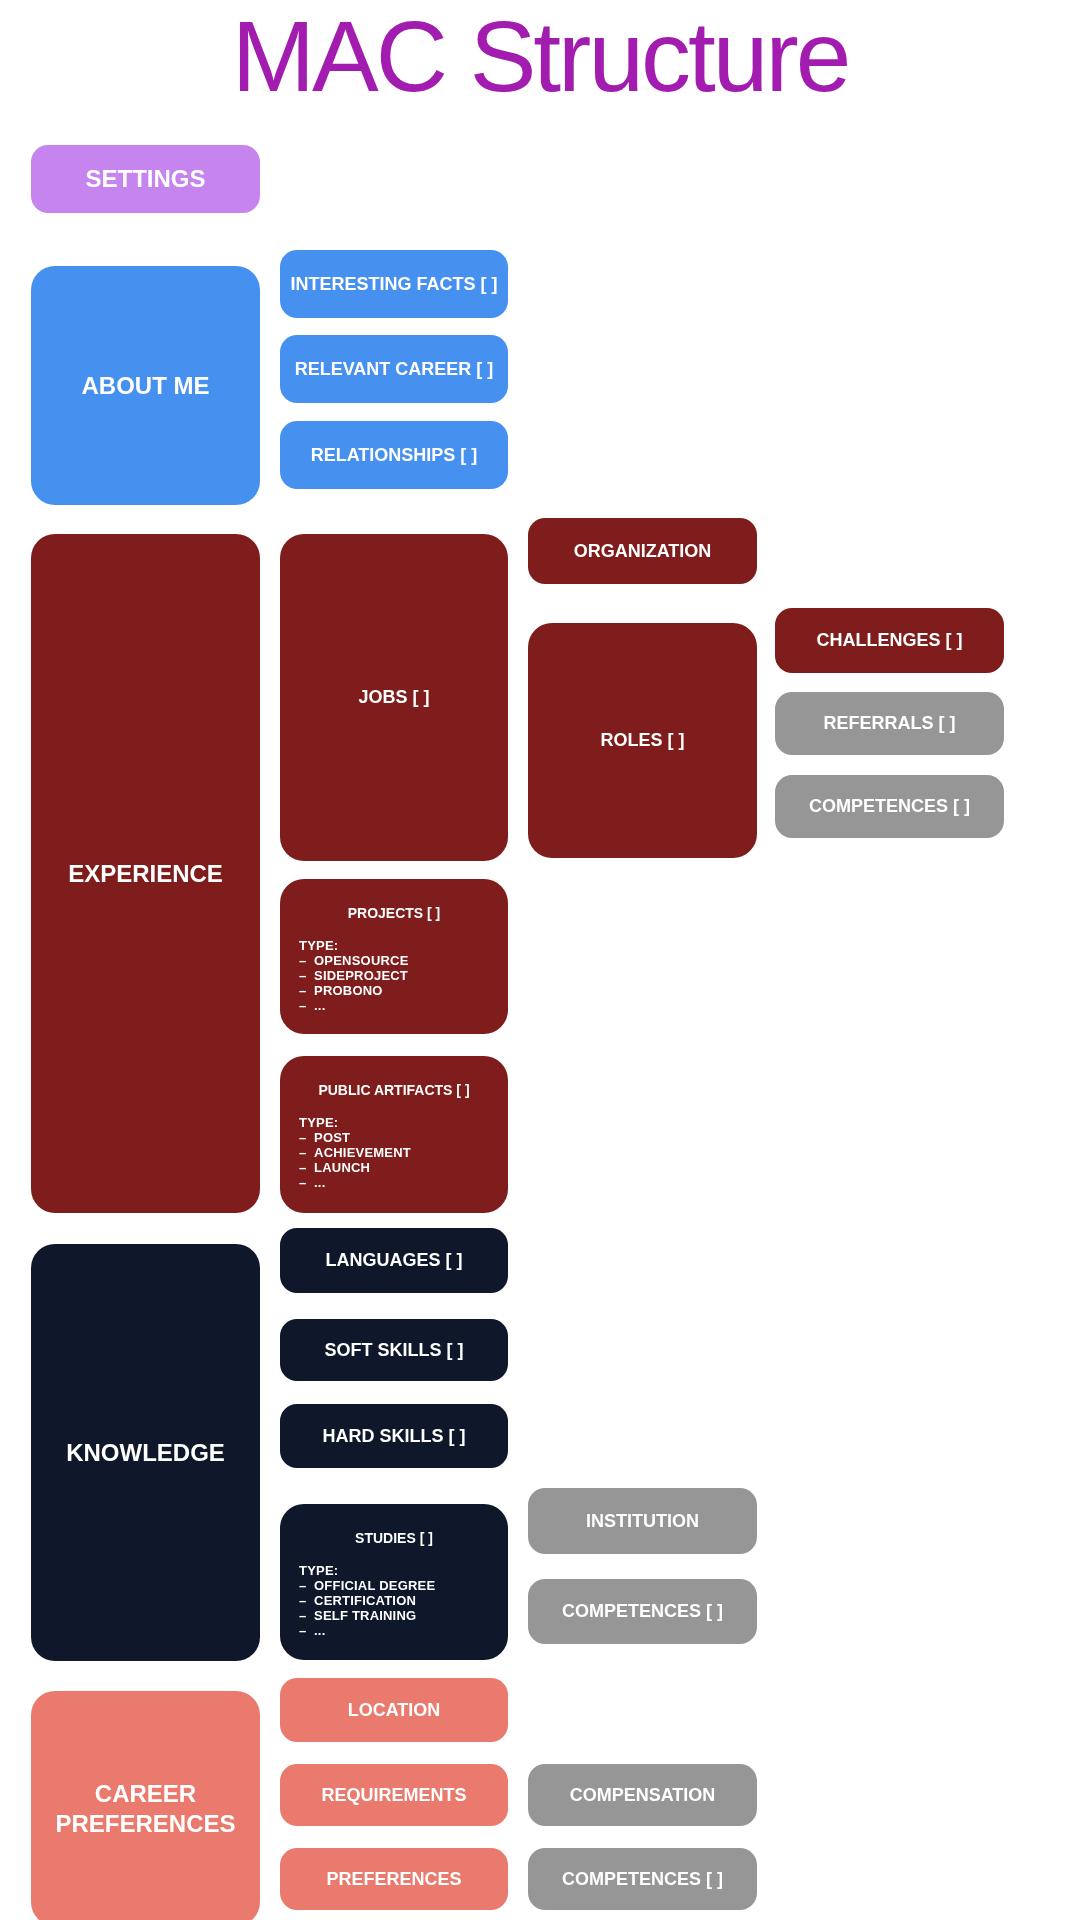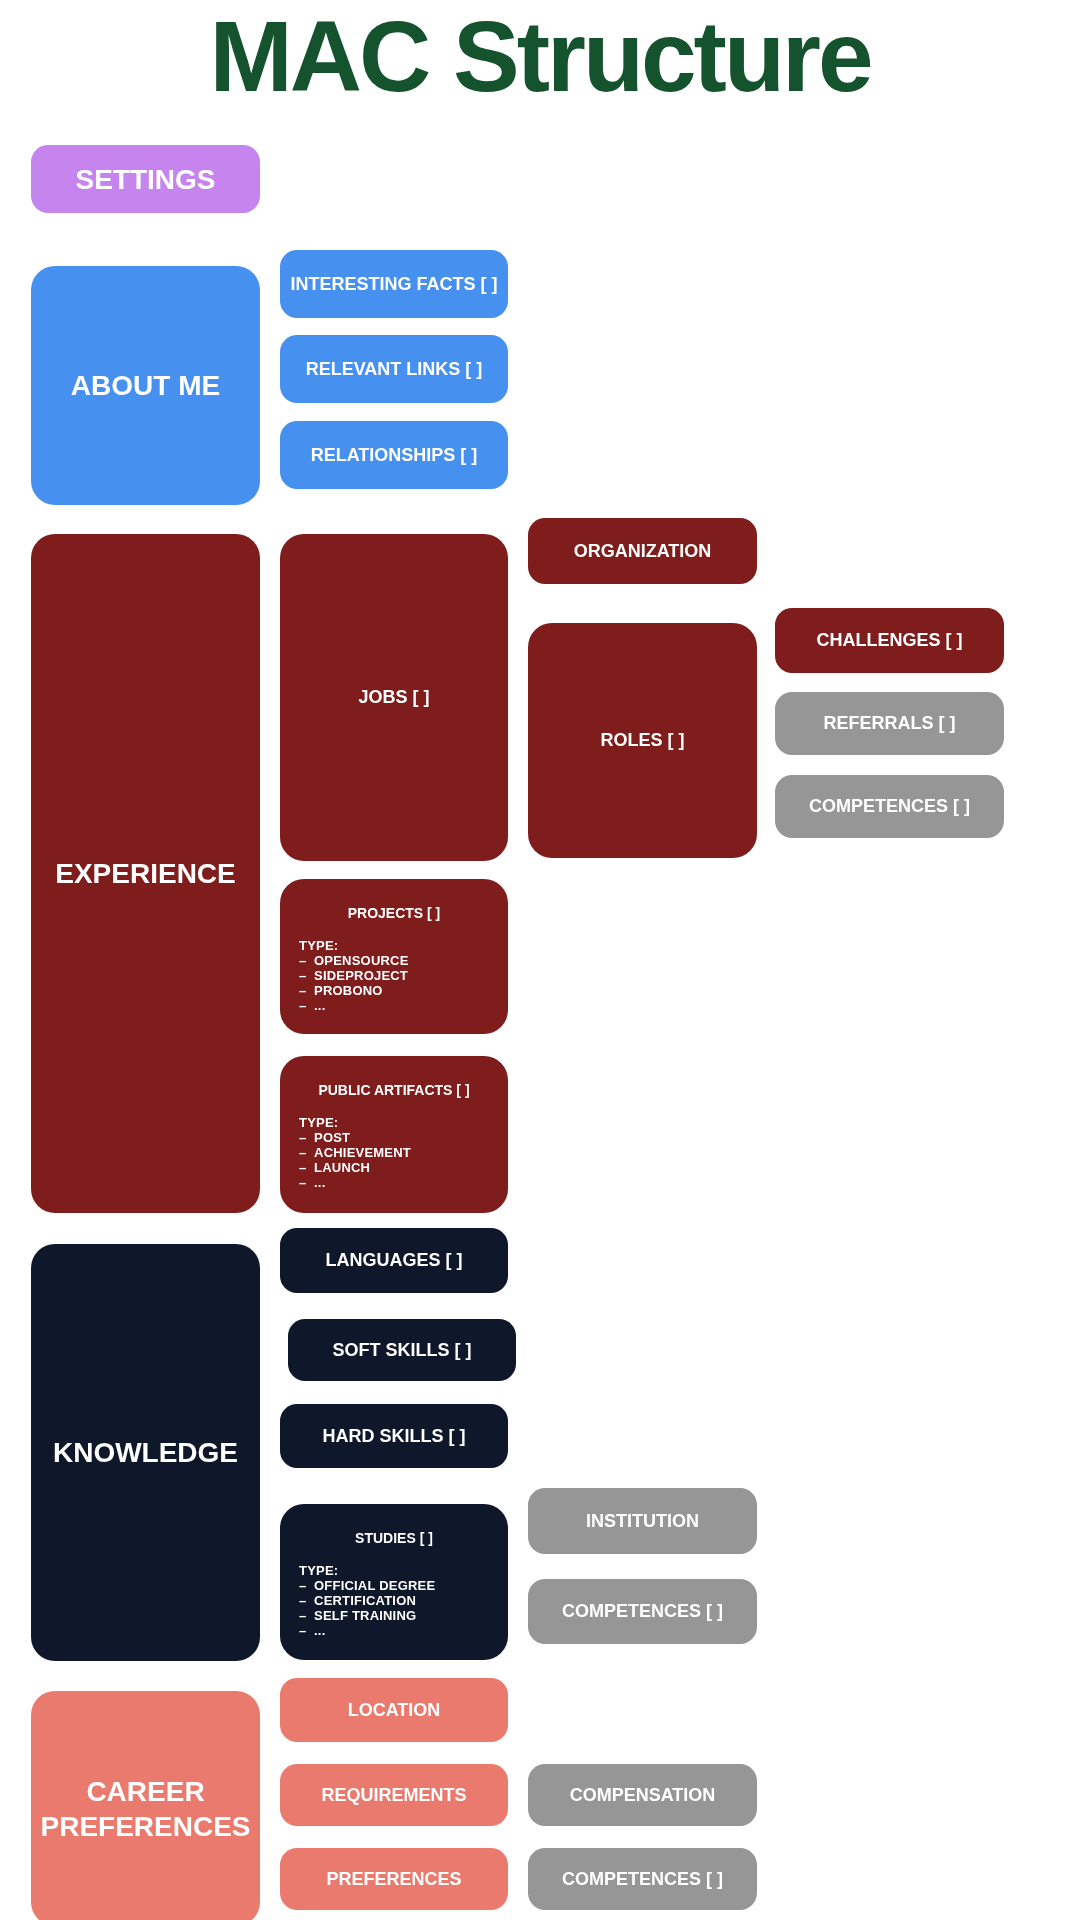--- a/index.html
+++ b/index.html
@@ -1,24 +1,24 @@
 <!DOCTYPE html>
 <html><head>
 <meta charset="utf-8">
 <style>
   html,body{margin:0;padding:0;background:#ffffff;}
   body{width:1080px;height:1920px;position:relative;overflow:hidden;
        font-family:"Liberation Sans",sans-serif;}
   .page-title{position:absolute;left:0;top:6px;width:1080px;text-align:center;
-       font-size:100px;font-weight:700;letter-spacing:-3px;color:#14532d;line-height:1;}
+       font-size:100px;font-weight:400;letter-spacing:-3px;color:#a21caf;line-height:1;}
   .box{position:absolute;color:#ffffff;box-sizing:border-box;}
   .center{display:flex;align-items:center;justify-content:center;text-align:center;}
   .big{border-radius:24px;margin-top:16px;}
   .bar{border-radius:17px;}
-  .hdr{font-size:28px;font-weight:700;line-height:1.25;padding:0 14px;}
+  .hdr{font-size:24px;font-weight:700;line-height:1.25;padding:0 14px;}
   .lbl{font-size:18px;font-weight:700;padding:0 10px;}
   .purple{background:#c685ee;}
   .blue{background:#4691f0;}
   .orange{background:#7f1d1d;}
   .green{background:#0f172a;}
   .salmon{background:#ea7a6e;}
   .gray{background:#969696;}
   .detail{padding:22px 19px 0 19px;}
   .detail .box-title{text-align:center;font-size:14px;font-weight:700;line-height:24px;}
   .type-list{margin-top:13px;font-size:13px;font-weight:700;line-height:15px;letter-spacing:.2px;}
@@ -33,21 +33,21 @@
   <span>SETTINGS</span>
 </div>
 
 <div class="box blue big center hdr" style="left:31px;top:250px;width:229px;height:239px">
   <span>ABOUT ME</span>
 </div>
 <div class="box blue bar center lbl" style="left:280px;top:250px;width:228px;height:68px">
   <span>INTERESTING FACTS [ ]</span>
 </div>
 <div class="box blue bar center lbl" style="left:280px;top:335px;width:228px;height:68px">
-  <span>RELEVANT LINKS [ ]</span>
+  <span>RELEVANT CAREER [ ]</span>
 </div>
 <div class="box blue bar center lbl" style="left:280px;top:421px;width:228px;height:68px">
   <span>RELATIONSHIPS [ ]</span>
 </div>
 
 <div class="box orange big center hdr" style="left:31px;top:518px;width:229px;height:679px">
   <span>EXPERIENCE</span>
 </div>
 <div class="box orange big center lbl" style="left:280px;top:518px;width:228px;height:327px">
   <span>JOBS [ ]</span>
@@ -89,21 +89,21 @@
     <div class="li">...</div>
   </div>
 </div>
 
 <div class="box green big center hdr" style="left:31px;top:1228px;width:229px;height:417px">
   <span>KNOWLEDGE</span>
 </div>
 <div class="box green bar center lbl" style="left:280px;top:1228px;width:228px;height:65px">
   <span>LANGUAGES [ ]</span>
 </div>
-<div class="box green bar center lbl" style="left:288px;top:1319px;width:228px;height:62px">
+<div class="box green bar center lbl" style="left:280px;top:1319px;width:228px;height:62px">
   <span>SOFT SKILLS [ ]</span>
 </div>
 <div class="box green bar center lbl" style="left:280px;top:1404px;width:228px;height:64px">
   <span>HARD SKILLS [ ]</span>
 </div>
 
 <div class="box green big detail" style="left:280px;top:1488px;width:228px;height:156px">
   <div class="box-title">STUDIES [ ]</div>
   <div class="type-list">
     <div>TYPE:</div>

